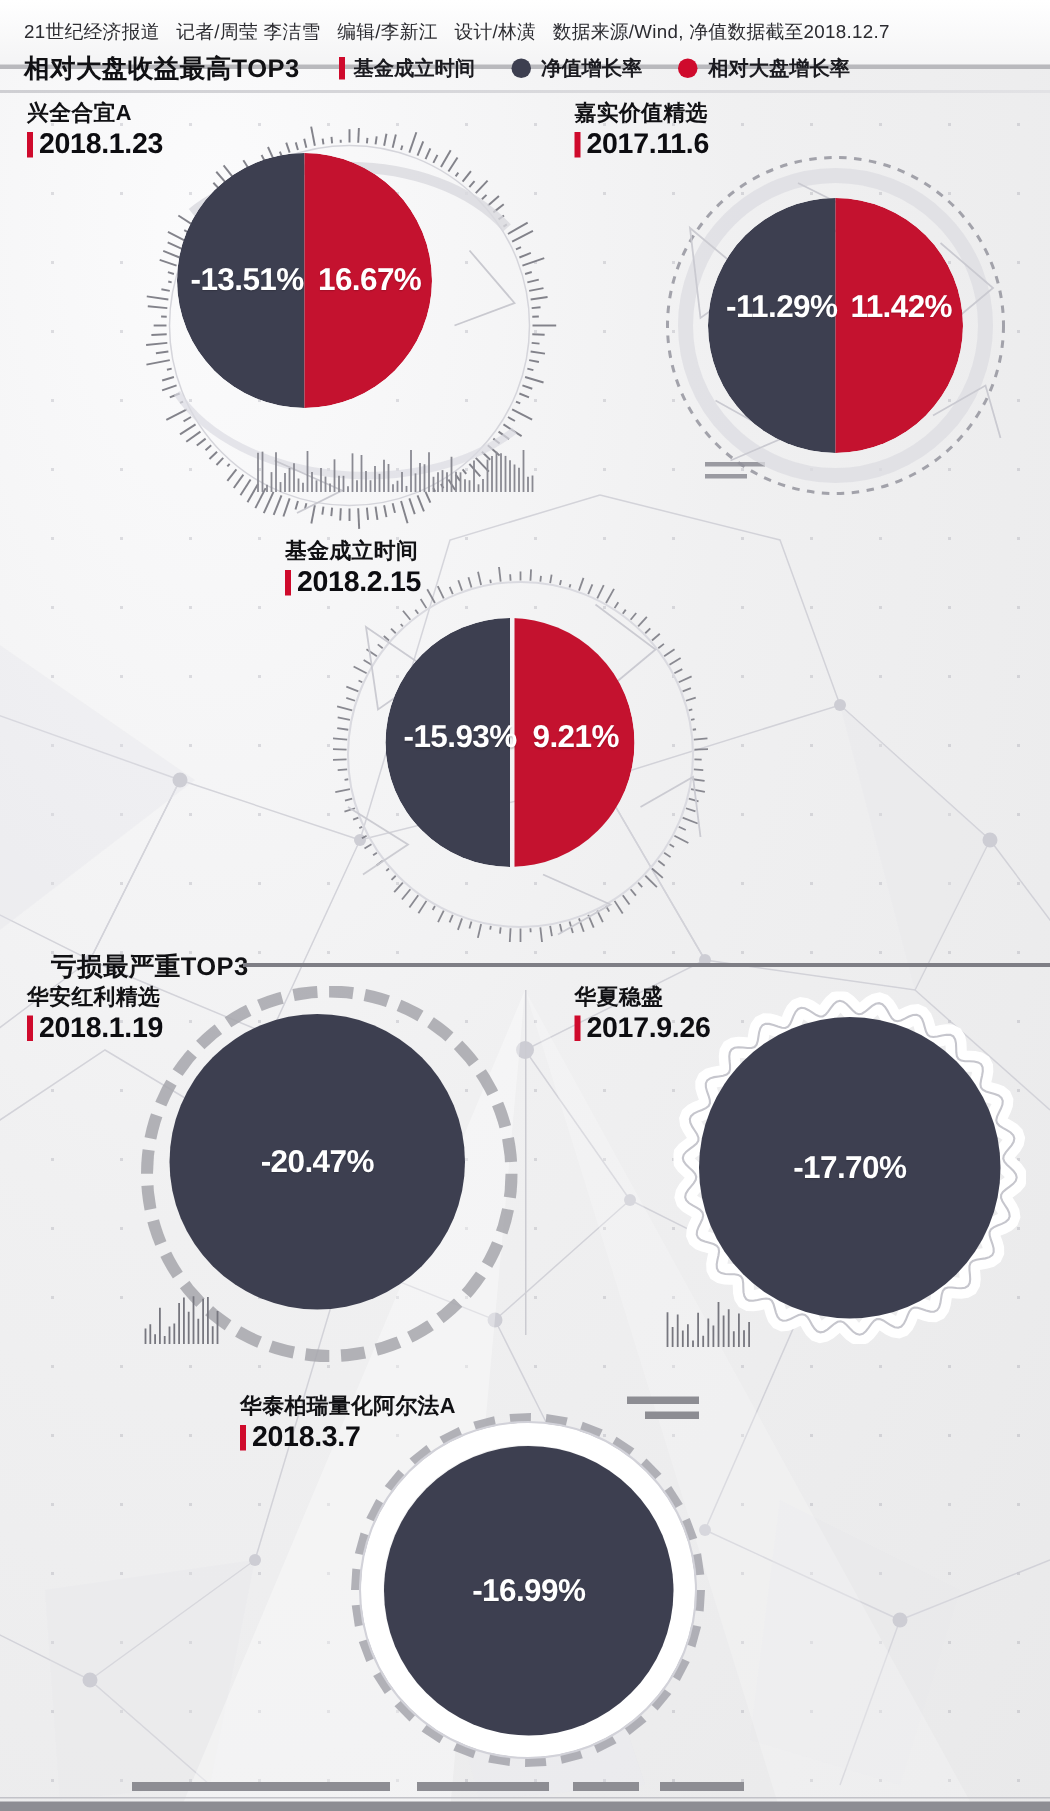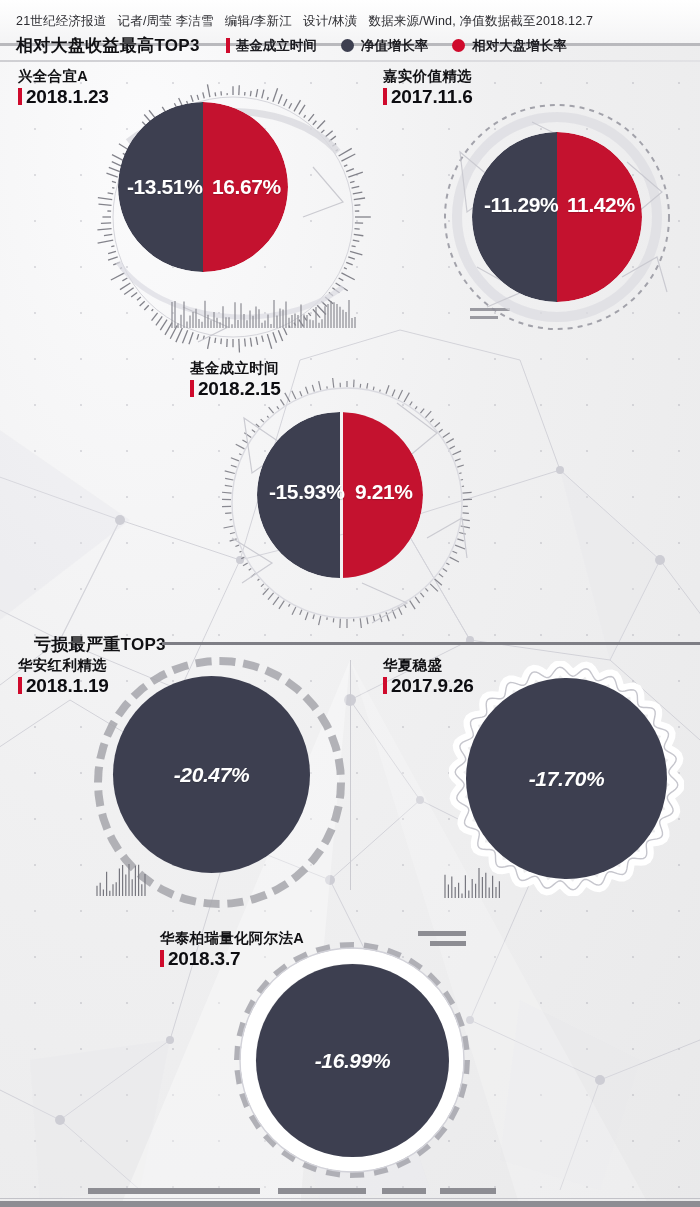--- a/index.html
+++ b/index.html
@@ -81,21 +81,21 @@
   .half.r{right:0;background:#c4122f;border-radius:0 100% 100% 0/0 50% 50% 0;}
   .pieval{
     position:absolute;top:50%;transform:translateY(-50%);
     font-size:21px;font-weight:bold;color:#ffffff;letter-spacing:-.4px;
     text-shadow:0 1px 1px rgba(0,0,0,.18);white-space:nowrap;
   }
   .solidcircle{
     position:absolute;border-radius:50%;background:#3d3f50;
     display:flex;align-items:center;justify-content:center;
   }
-  .solidcircle .pieval{position:static;transform:none;font-style:italic;}
+  .solidcircle .pieval{position:static;transform:none;}
 
   .ring{position:absolute;border-radius:50%;pointer-events:none;}
   .ring.dash{border:8px dashed #a6a6ac;opacity:.85;}
 
   .tickring{position:absolute;pointer-events:none;}
   .minibars{position:absolute;pointer-events:none;}
   .dashline{position:absolute;height:5px;background:#8d8d93;}
   .vline{position:absolute;width:1px;background:#cbcbd1;}
 
   .section2-rule{

